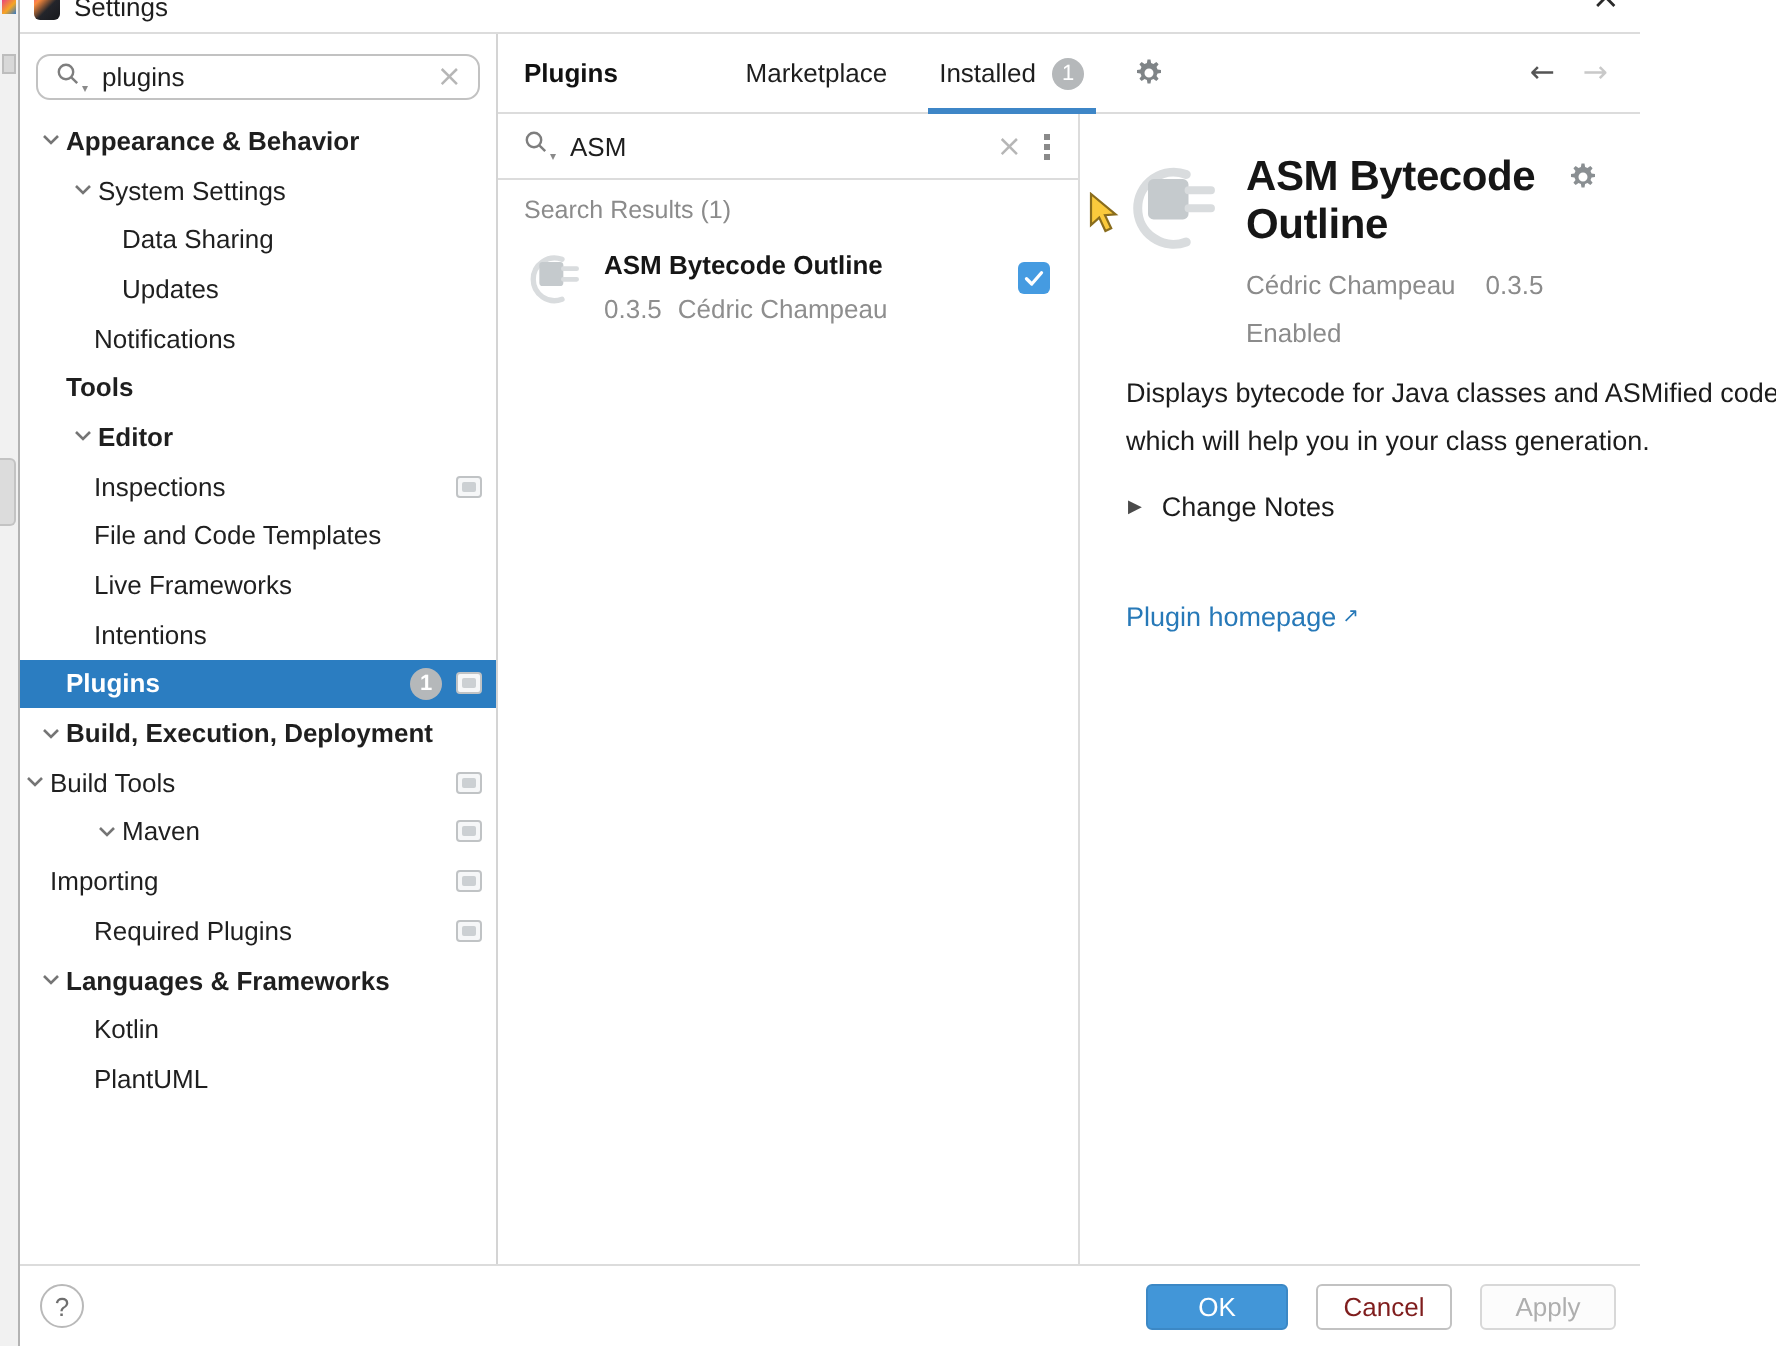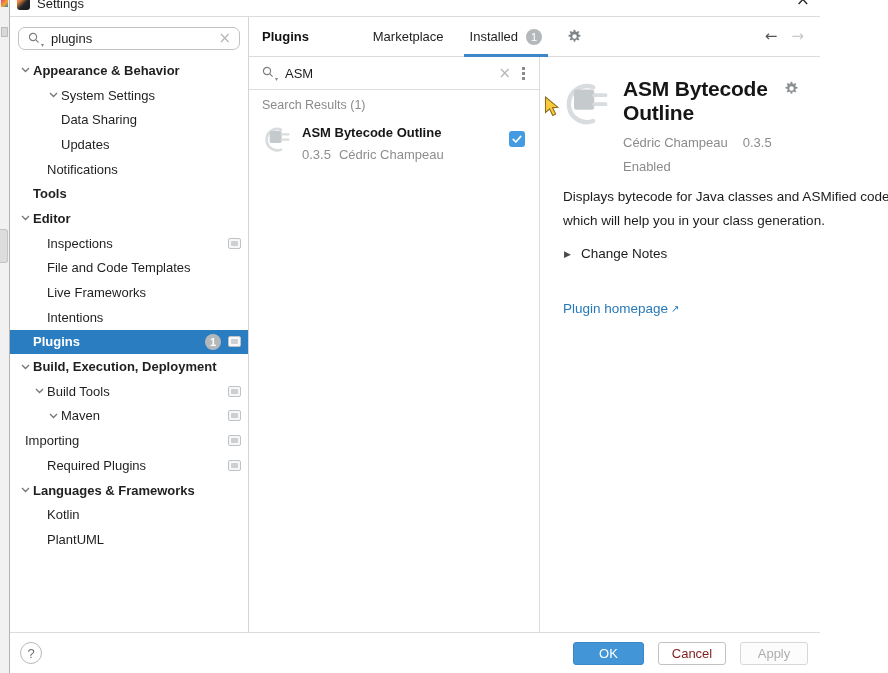--- a/index.html
+++ b/index.html
@@ -130,96 +130,96 @@
     <div class="tree">
         <div class="tree-row bold" style="padding-left: 8px;">
           <span class="chev">
             <svg width="9" height="6" viewBox="0 0 9 6">
               <polyline points="1,1 4.5,4.5 8,1" fill="none" stroke="#757575" stroke-width="1.3"></polyline>
             </svg>
           </span>
           <span>Appearance &amp; Behavior</span>
           <span class="flex1"></span>
         </div>
+        <div class="tree-row" style="padding-left: 24px;">
+          <span class="chev">
+            <svg width="9" height="6" viewBox="0 0 9 6">
+              <polyline points="1,1 4.5,4.5 8,1" fill="none" stroke="#757575" stroke-width="1.3"></polyline>
+            </svg>
+          </span>
+          <span>System Settings</span>
+          <span class="flex1"></span>
+        </div>
         <div class="tree-row" style="padding-left: 36px;">
-          <span class="chev">
-            <svg width="9" height="6" viewBox="0 0 9 6">
-              <polyline points="1,1 4.5,4.5 8,1" fill="none" stroke="#757575" stroke-width="1.3"></polyline>
-            </svg>
-          </span>
-          <span>System Settings</span>
+          <span class="chev"></span>
+          <span>Data Sharing</span>
           <span class="flex1"></span>
         </div>
         <div class="tree-row" style="padding-left: 36px;">
           <span class="chev"></span>
-          <span>Data Sharing</span>
-          <span class="flex1"></span>
-        </div>
-        <div class="tree-row" style="padding-left: 36px;">
-          <span class="chev"></span>
           <span>Updates</span>
           <span class="flex1"></span>
         </div>
         <div class="tree-row" style="padding-left: 22px;">
           <span class="chev"></span>
           <span>Notifications</span>
           <span class="flex1"></span>
         </div>
         <div class="tree-row bold" style="padding-left: 8px;">
           <span class="chev"></span>
           <span>Tools</span>
           <span class="flex1"></span>
         </div>
+        <div class="tree-row bold" style="padding-left: 24px;">
+          <span class="chev">
+            <svg width="9" height="6" viewBox="0 0 9 6">
+              <polyline points="1,1 4.5,4.5 8,1" fill="none" stroke="#757575" stroke-width="1.3"></polyline>
+            </svg>
+          </span>
+          <span>Editor</span>
+          <span class="flex1"></span>
+        </div>
+        <div class="tree-row" style="padding-left: 22px;">
+          <span class="chev"></span>
+          <span>Inspections</span>
+          <span class="flex1"></span>
+          <span class="page-ic"></span>
+        </div>
+        <div class="tree-row" style="padding-left: 22px;">
+          <span class="chev"></span>
+          <span>File and Code Templates</span>
+          <span class="flex1"></span>
+        </div>
+        <div class="tree-row" style="padding-left: 22px;">
+          <span class="chev"></span>
+          <span>Live Frameworks</span>
+          <span class="flex1"></span>
+        </div>
+        <div class="tree-row" style="padding-left: 22px;">
+          <span class="chev"></span>
+          <span>Intentions</span>
+          <span class="flex1"></span>
+        </div>
+        <div class="tree-row bold selected" style="padding-left: 8px;">
+          <span class="chev"></span>
+          <span>Plugins</span>
+          <span class="flex1"></span>
+          <span class="badge">1</span>
+          <span class="page-ic"></span>
+        </div>
         <div class="tree-row bold" style="padding-left: 8px;">
           <span class="chev">
             <svg width="9" height="6" viewBox="0 0 9 6">
               <polyline points="1,1 4.5,4.5 8,1" fill="none" stroke="#757575" stroke-width="1.3"></polyline>
             </svg>
           </span>
-          <span>Editor</span>
-          <span class="flex1"></span>
-        </div>
-        <div class="tree-row" style="padding-left: 22px;">
-          <span class="chev"></span>
-          <span>Inspections</span>
-          <span class="flex1"></span>
-          <span class="page-ic"></span>
-        </div>
-        <div class="tree-row" style="padding-left: 22px;">
-          <span class="chev"></span>
-          <span>File and Code Templates</span>
-          <span class="flex1"></span>
-        </div>
-        <div class="tree-row" style="padding-left: 22px;">
-          <span class="chev"></span>
-          <span>Live Frameworks</span>
-          <span class="flex1"></span>
-        </div>
-        <div class="tree-row" style="padding-left: 22px;">
-          <span class="chev"></span>
-          <span>Intentions</span>
-          <span class="flex1"></span>
-        </div>
-        <div class="tree-row bold selected" style="padding-left: 8px;">
-          <span class="chev"></span>
-          <span>Plugins</span>
-          <span class="flex1"></span>
-          <span class="badge">1</span>
-          <span class="page-ic"></span>
-        </div>
-        <div class="tree-row bold" style="padding-left: 8px;">
-          <span class="chev">
-            <svg width="9" height="6" viewBox="0 0 9 6">
-              <polyline points="1,1 4.5,4.5 8,1" fill="none" stroke="#757575" stroke-width="1.3"></polyline>
-            </svg>
-          </span>
           <span>Build, Execution, Deployment</span>
           <span class="flex1"></span>
         </div>
-        <div class="tree-row" style="padding-left: 22px;">
+        <div class="tree-row" style="">
           <span class="chev">
             <svg width="9" height="6" viewBox="0 0 9 6">
               <polyline points="1,1 4.5,4.5 8,1" fill="none" stroke="#757575" stroke-width="1.3"></polyline>
             </svg>
           </span>
           <span>Build Tools</span>
           <span class="flex1"></span>
           <span class="page-ic"></span>
         </div>
         <div class="tree-row" style="padding-left: 36px;">

